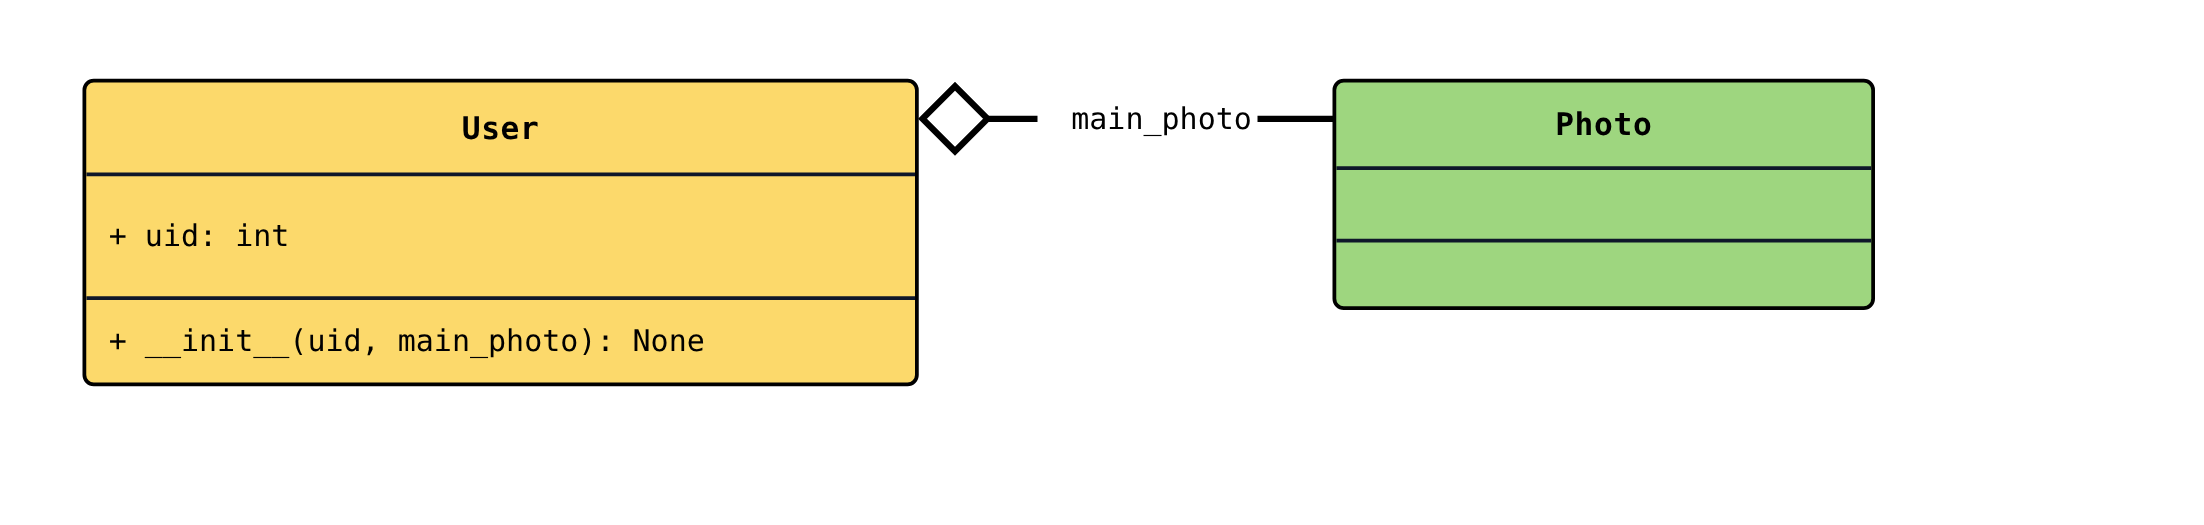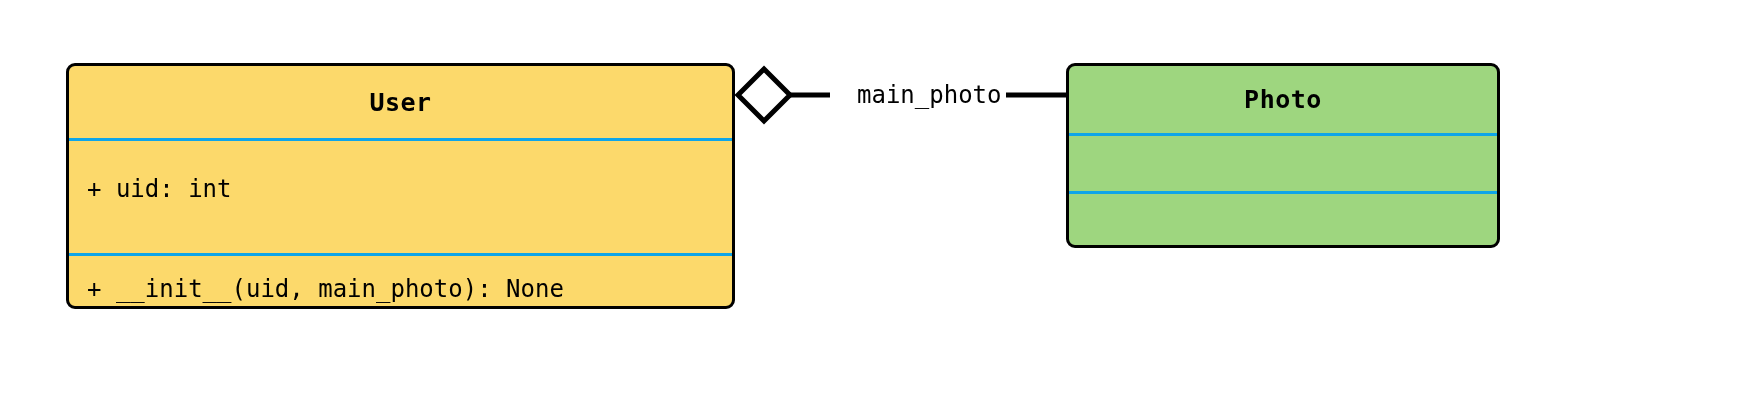--- a/index.html
+++ b/index.html
@@ -31,21 +31,21 @@
     border-radius: 9px;
     overflow: hidden;
     background: #ffffff;
   }
 
   .uml-compartment {
     box-sizing: border-box;
     position: relative;
   }
   .uml-compartment + .uml-compartment {
-    border-top: 3px solid #0ea5e9;
+    border-top: 3px solid #0f172a;
   }
 
   .uml-title {
     display: flex;
     align-items: center;
     justify-content: center;
     font-weight: bold;
     font-size: 25px;
     letter-spacing: 0.5px;
     color: #000000;
@@ -71,21 +71,21 @@
   
   #class-user {
     left: 66px;
     top: 63px;
     width: 669px;
     height: 246px;
     background: #fcd96b;
   }
   #class-user .c-title   { height: 72px; }
   #class-user .c-attrs   { height: 99px; }
-  #class-user .c-methods { height: 69px; margin-top: 16px; }
+  #class-user .c-methods { height: 69px; }
 
   
   #class-photo {
     left: 1066px;
     top: 63px;
     width: 434px;
     height: 185px;
     background: #9ed67f;
   }
   #class-photo .c-title   { height: 67px; }

